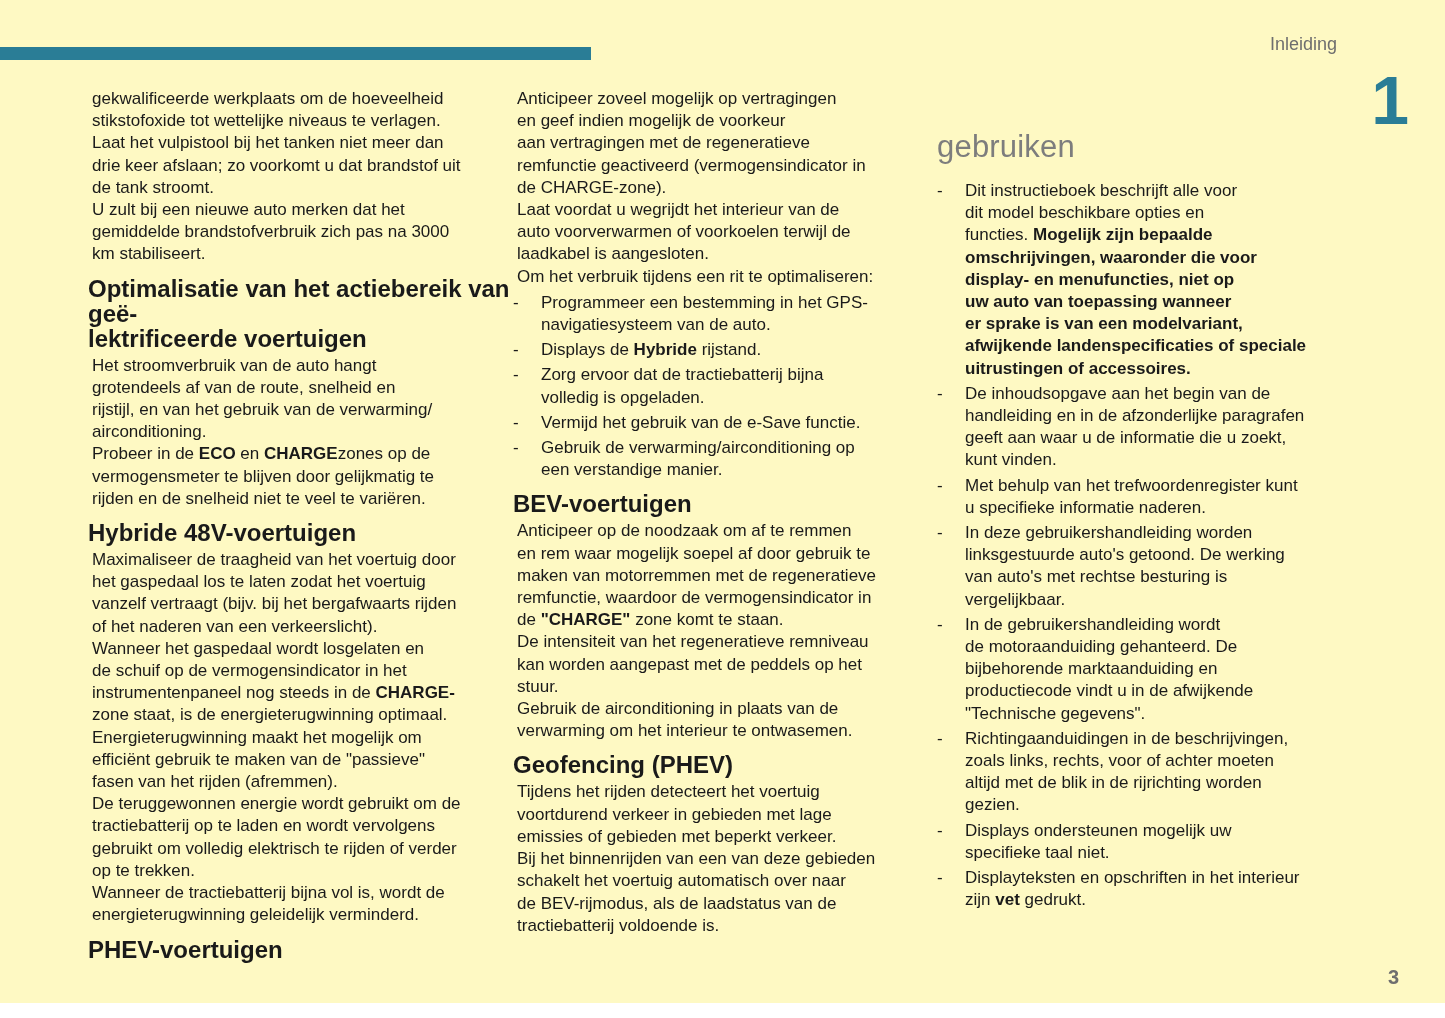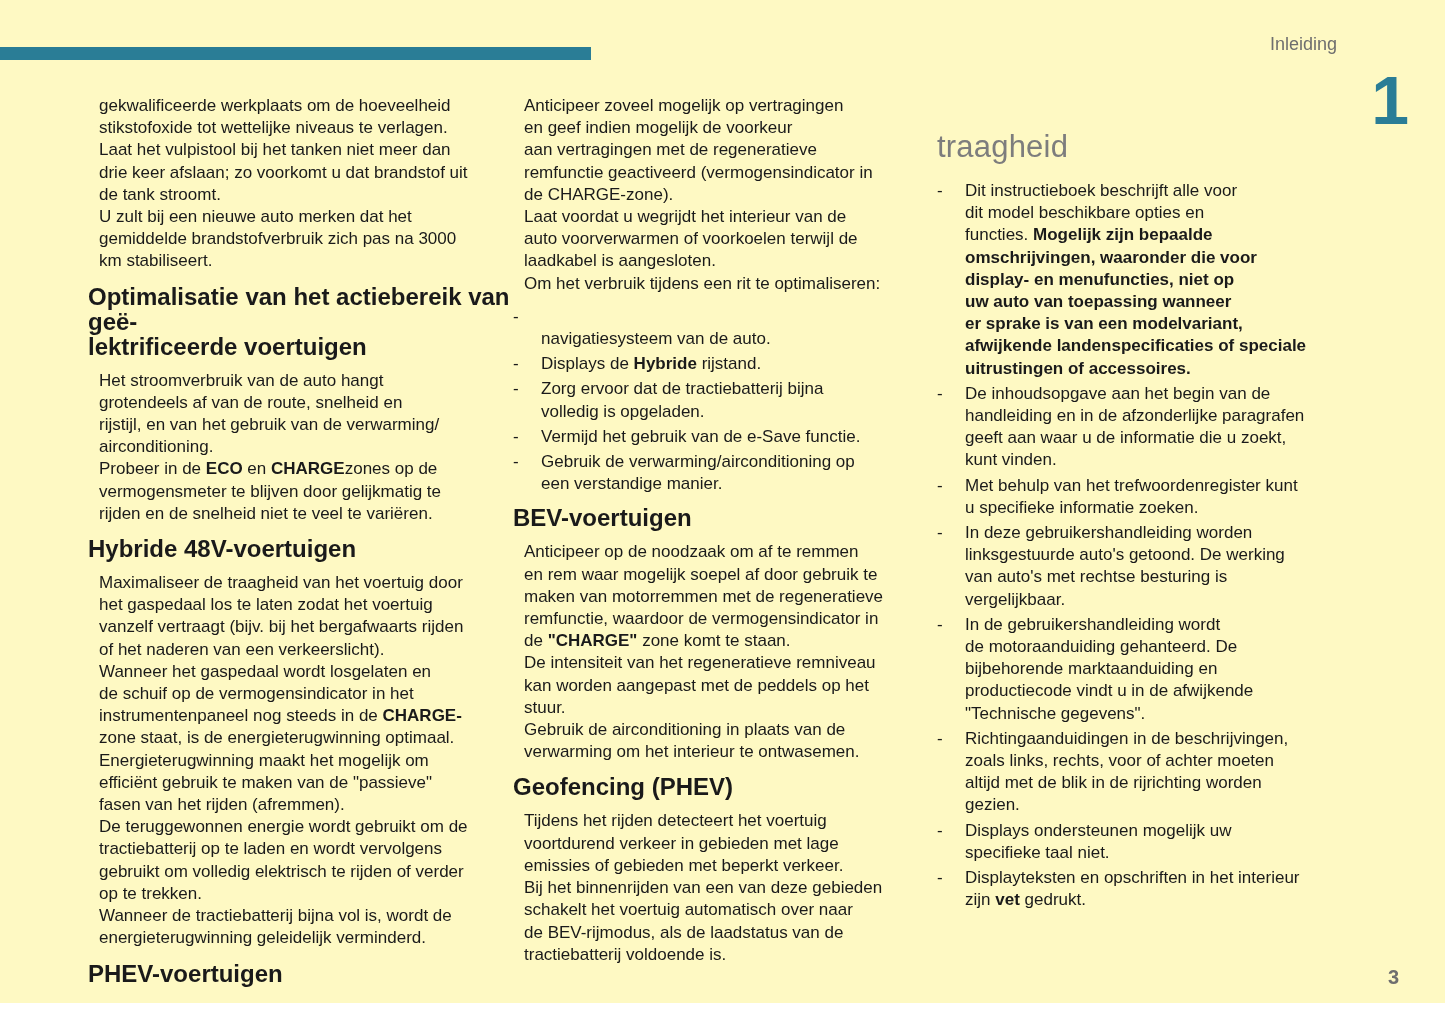--- a/index.html
+++ b/index.html
@@ -21,21 +21,21 @@
   .header-label{position:absolute;top:33px;right:108px;font-size:18px;line-height:22px;color:var(--soft-gray);}
   .chapter-number{
     position:absolute;top:68px;right:36px;
     font-size:68px;line-height:64px;font-weight:bold;color:var(--accent);
   }
   .page-number{position:absolute;top:966px;right:46px;font-size:20px;font-weight:bold;color:var(--soft-gray);}
   .col{position:absolute;top:84px;width:424px;}
   .col-left{left:88px;}
   .col-middle{left:513px;}
   .col-right{left:937px;top:82px;width:430px;}
-  .body-p{margin:11px;font-size:17px;line-height:22.2px;}
+  .body-p{margin:4px;font-size:17px;line-height:22.2px;}
   .h3{margin:10px 0 4px;font-size:24px;line-height:25px;font-weight:bold;}
   .col-title{
     margin:0 0 12px;font-size:31px;line-height:43px;
     color:var(--title-gray);font-weight:normal;letter-spacing:0.2px;
   }
   .li{display:flex;margin:3px 0;font-size:17px;line-height:22.2px;}
   .li .dash{width:28px;flex:0 0 28px;}
   .li .li-body{flex:1;}
   .b{font-weight:bold;}
 </style>
@@ -52,21 +52,21 @@
       <p class="h3"><span>Optimalisatie van het actiebereik van geë-</span><br><span>lektrificeerde voertuigen</span></p>
       <p class="body-p"><span>Het stroomverbruik van de auto hangt</span><br><span>grotendeels af van de route, snelheid en</span><br><span>rijstijl, en van het gebruik van de verwarming/</span><br><span>airconditioning.</span><br><span>Probeer in de </span><span class="b">ECO</span><span> en </span><span class="b">CHARGE</span><span>zones op de</span><br><span>vermogensmeter te blijven door gelijkmatig te</span><br><span>rijden en de snelheid niet te veel te variëren.</span></p>
       <p class="h3"><span>Hybride 48V-voertuigen</span></p>
       <p class="body-p"><span>Maximaliseer de traagheid van het voertuig door</span><br><span>het gaspedaal los te laten zodat het voertuig</span><br><span>vanzelf vertraagt (bijv. bij het bergafwaarts rijden</span><br><span>of het naderen van een verkeerslicht).</span><br><span>Wanneer het gaspedaal wordt losgelaten en</span><br><span>de schuif op de vermogensindicator in het</span><br><span>instrumentenpaneel nog steeds in de </span><span class="b">CHARGE-</span><br><span>zone staat, is de energieterugwinning optimaal.</span><br><span>Energieterugwinning maakt het mogelijk om</span><br><span>efficiënt gebruik te maken van de "passieve"</span><br><span>fasen van het rijden (afremmen).</span><br><span>De teruggewonnen energie wordt gebruikt om de</span><br><span>tractiebatterij op te laden en wordt vervolgens</span><br><span>gebruikt om volledig elektrisch te rijden of verder</span><br><span>op te trekken.</span><br><span>Wanneer de tractiebatterij bijna vol is, wordt de</span><br><span>energieterugwinning geleidelijk verminderd.</span></p>
       <p class="h3"><span>PHEV-voertuigen</span></p>
     </div>
   <div class="col col-middle">
       <p class="body-p"><span>Anticipeer zoveel mogelijk op vertragingen</span><br><span>en geef indien mogelijk de voorkeur</span><br><span>aan vertragingen met de regeneratieve</span><br><span>remfunctie geactiveerd (vermogensindicator in</span><br><span>de CHARGE-zone).</span><br><span>Laat voordat u wegrijdt het interieur van de</span><br><span>auto voorverwarmen of voorkoelen terwijl de</span><br><span>laadkabel is aangesloten.</span><br><span>Om het verbruik tijdens een rit te optimaliseren:</span></p>
       <div class="li">
         <span class="dash">-</span>
-        <div class="li-body"><br><span>navigatiesysteem van de auto.</span></div>
+        <div class="li-body"><span>Programmeer een bestemming in het GPS-</span><br><span>navigatiesysteem van de auto.</span></div>
       </div>
       <div class="li">
         <span class="dash">-</span>
         <div class="li-body"><span>Displays de </span><span class="b">Hybride</span><span> rijstand.</span></div>
       </div>
       <div class="li">
         <span class="dash">-</span>
         <div class="li-body"><span>Zorg ervoor dat de tractiebatterij bijna</span><br><span>volledig is opgeladen.</span></div>
       </div>
       <div class="li">
@@ -76,32 +76,32 @@
       <div class="li">
         <span class="dash">-</span>
         <div class="li-body"><span>Gebruik de verwarming/airconditioning op</span><br><span>een verstandige manier.</span></div>
       </div>
       <p class="h3"><span>BEV-voertuigen</span></p>
       <p class="body-p"><span>Anticipeer op de noodzaak om af te remmen</span><br><span>en rem waar mogelijk soepel af door gebruik te</span><br><span>maken van motorremmen met de regeneratieve</span><br><span>remfunctie, waardoor de vermogensindicator in</span><br><span>de </span><span class="b">"CHARGE"</span><span> zone komt te staan.</span><br><span>De intensiteit van het regeneratieve remniveau</span><br><span>kan worden aangepast met de peddels op het</span><br><span>stuur.</span><br><span>Gebruik de airconditioning in plaats van de</span><br><span>verwarming om het interieur te ontwasemen.</span></p>
       <p class="h3"><span>Geofencing (PHEV)</span></p>
       <p class="body-p"><span>Tijdens het rijden detecteert het voertuig</span><br><span>voortdurend verkeer in gebieden met lage</span><br><span>emissies of gebieden met beperkt verkeer.</span><br><span>Bij het binnenrijden van een van deze gebieden</span><br><span>schakelt het voertuig automatisch over naar</span><br><span>de BEV-rijmodus, als de laadstatus van de</span><br><span>tractiebatterij voldoende is.</span></p>
     </div>
   <div class="col col-right">
-      <p class="col-title"><br><span>traagheid</span></p>
+      <p class="col-title"><br><span>gebruiken</span></p>
       <div class="li">
         <span class="dash">-</span>
         <div class="li-body"><span>Dit instructieboek beschrijft alle voor</span><br><span>dit model beschikbare opties en</span><br><span>functies. </span><span class="b">Mogelijk zijn bepaalde</span><br><span class="b">omschrijvingen, waaronder die voor</span><br><span class="b">display- en menufuncties, niet op</span><br><span class="b">uw auto van toepassing wanneer</span><br><span class="b">er sprake is van een modelvariant,</span><br><span class="b">afwijkende landenspecificaties of speciale</span><br><span class="b">uitrustingen of accessoires.</span></div>
       </div>
       <div class="li">
         <span class="dash">-</span>
         <div class="li-body"><span>De inhoudsopgave aan het begin van de</span><br><span>handleiding en in de afzonderlijke paragrafen</span><br><span>geeft aan waar u de informatie die u zoekt,</span><br><span>kunt vinden.</span></div>
       </div>
       <div class="li">
         <span class="dash">-</span>
-        <div class="li-body"><span>Met behulp van het trefwoordenregister kunt</span><br><span>u specifieke informatie zoeken.</span></div>
+        <div class="li-body"><span>Met behulp van het trefwoordenregister kunt</span><br><span>u specifieke informatie naderen.</span></div>
       </div>
       <div class="li">
         <span class="dash">-</span>
         <div class="li-body"><span>In deze gebruikershandleiding worden</span><br><span>linksgestuurde auto's getoond. De werking</span><br><span>van auto's met rechtse besturing is</span><br><span>vergelijkbaar.</span></div>
       </div>
       <div class="li">
         <span class="dash">-</span>
         <div class="li-body"><span>In de gebruikershandleiding wordt</span><br><span>de motoraanduiding gehanteerd. De</span><br><span>bijbehorende marktaanduiding en</span><br><span>productiecode vindt u in de afwijkende</span><br><span>"Technische gegevens".</span></div>
       </div>
       <div class="li">

